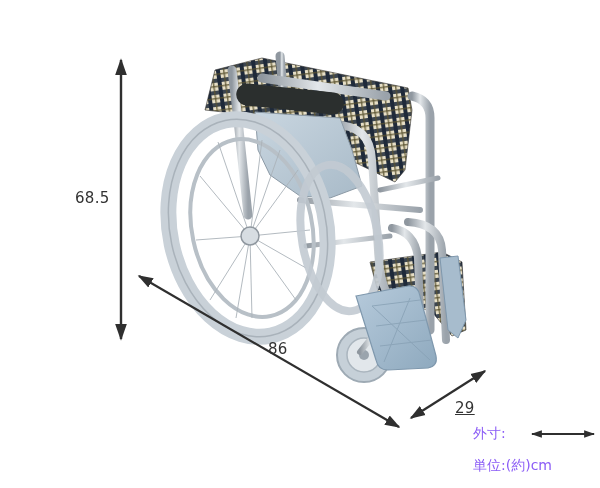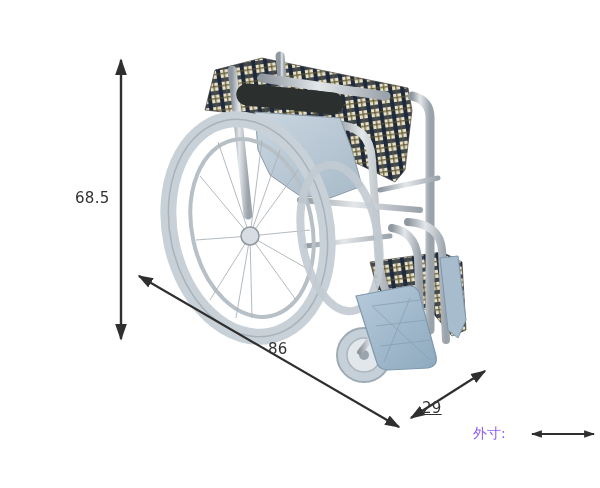--- a/index.html
+++ b/index.html
@@ -116,16 +116,17 @@
 
     <line x1="139" y1="276" x2="399" y2="427" stroke="#2f2f2f" stroke-width="2.2" marker-start="url(#ah)" marker-end="url(#ah)"></line>
 
     <line x1="411" y1="418" x2="485" y2="371" stroke="#2f2f2f" stroke-width="2.2" marker-start="url(#ah)" marker-end="url(#ah)"></line>
 
     <line x1="532" y1="434" x2="594" y2="434" stroke="#2f2f2f" stroke-width="2" marker-start="url(#ahs)" marker-end="url(#ahs)"></line>
   </svg>
 
   <div class="label" style="left:75px; top:189px;">68.5</div>
   <div class="label" style="left:224px; top:340px;margin-left:44px;">86</div>
-  <div class="label" style="left:422px; top:399px;text-decoration:underline;">29</div>
+  <div class="label" style="left:455px; top:399px;text-decoration:underline;">29</div>
 
   <div class="label-sm" style="left:473px; top:425px;">外寸:</div>
+  <div class="label-sm" style="left:473px; top:457px;">単位:(約)cm</div>
 </div>
 
 </body></html>

